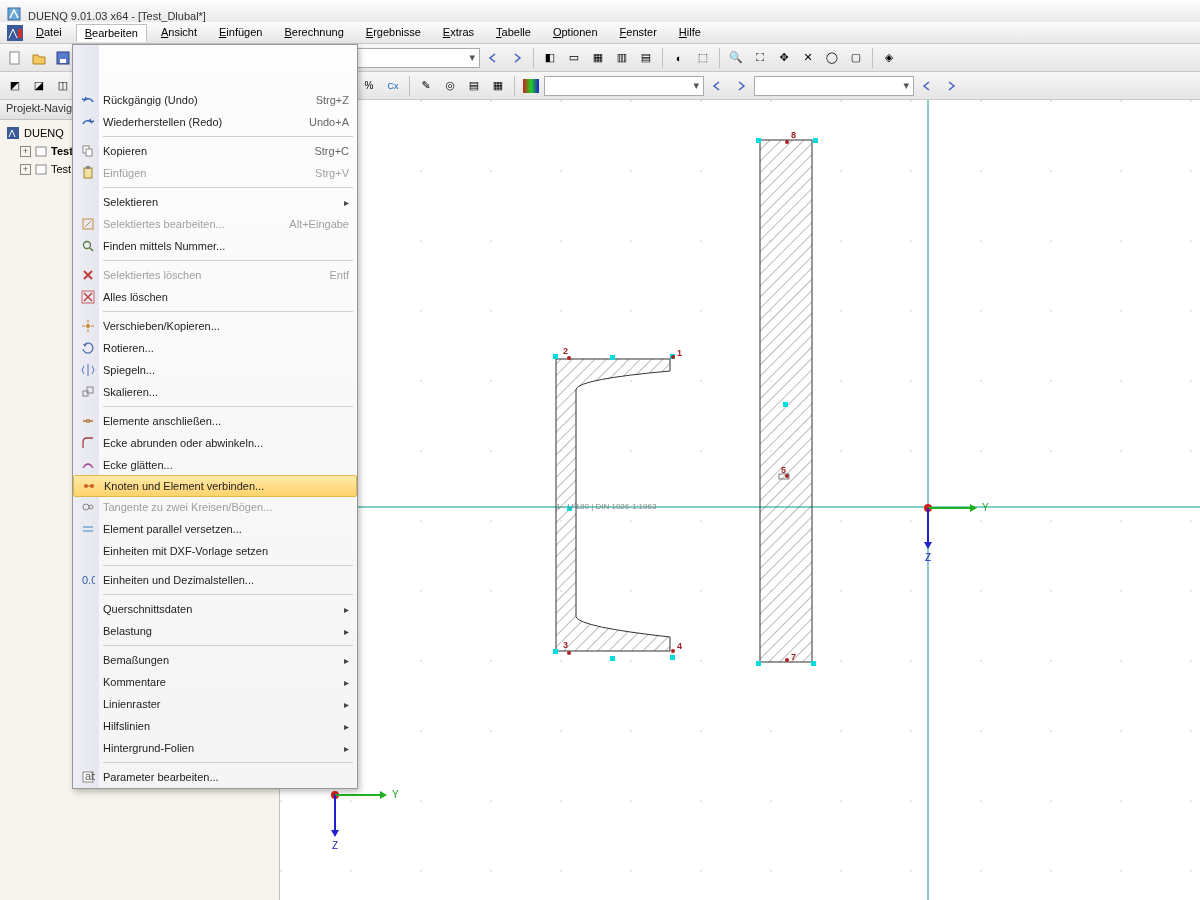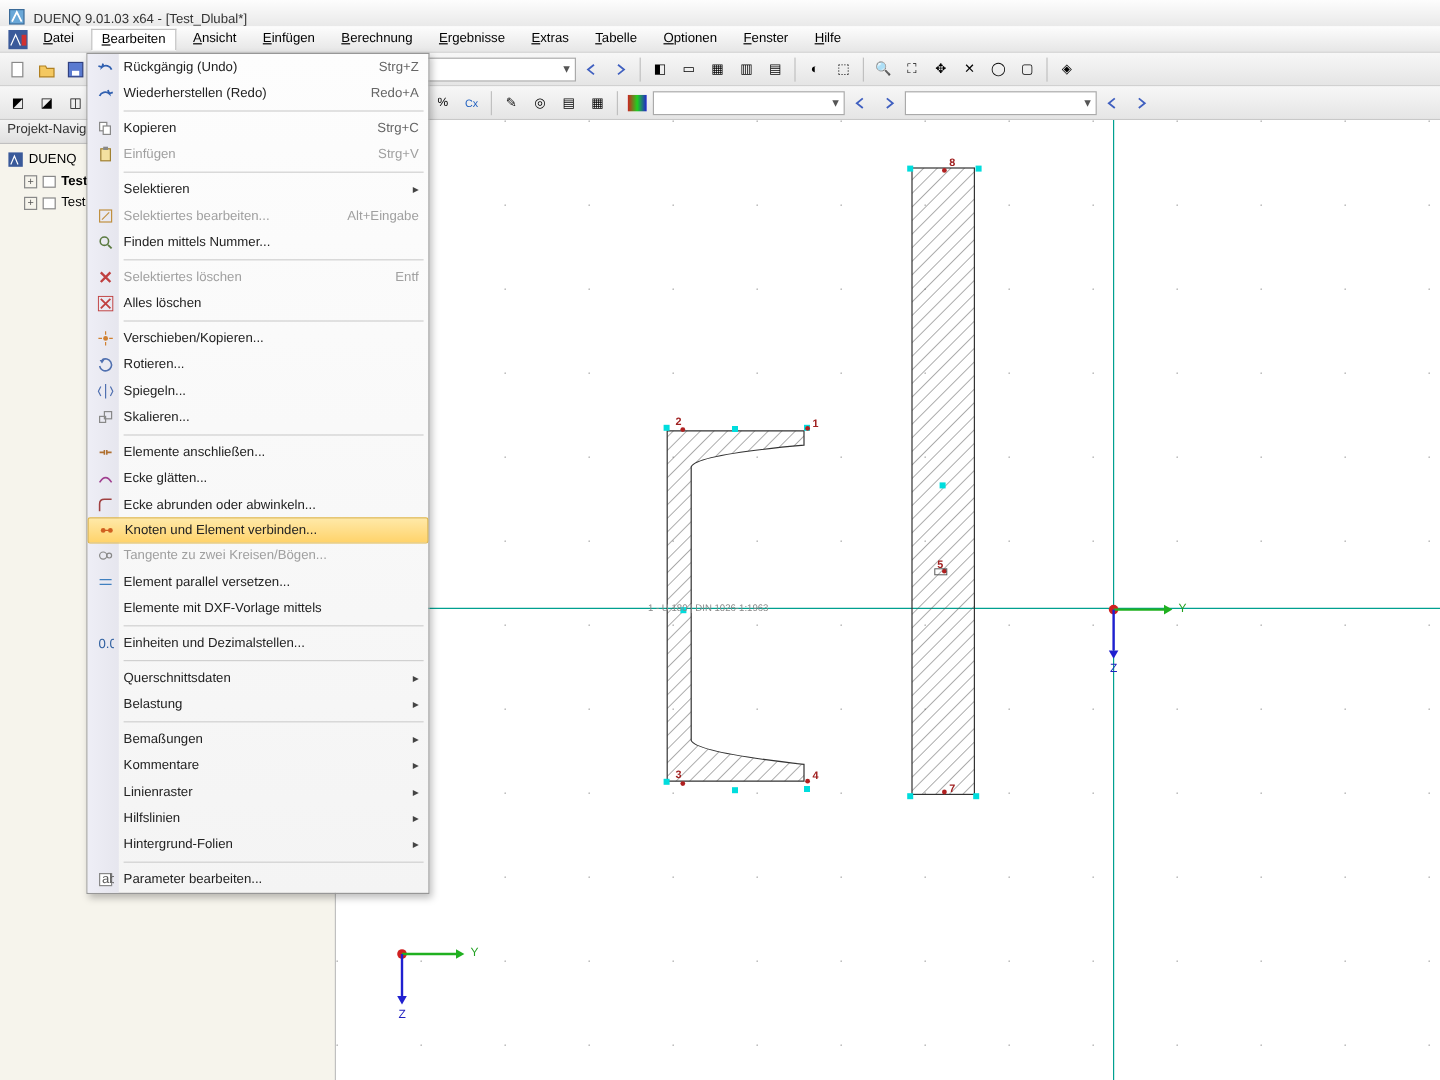--- a/index.html
+++ b/index.html
@@ -338,21 +338,21 @@
     <div class="npt" style="left:505px;top:40px;"></div>
 
     <div class="nodelbl" style="left:397px;top:248px;">1</div>
     <div class="nodelbl" style="left:283px;top:246px;">2</div>
     <div class="nodelbl" style="left:283px;top:540px;">3</div>
     <div class="nodelbl" style="left:397px;top:541px;">4</div>
     <div class="nodelbl" style="left:501px;top:365px;">5</div>
     <div class="nodelbl" style="left:511px;top:552px;">7</div>
     <div class="nodelbl" style="left:511px;top:30px;">8</div>
 
-    <div class="gridlabel" style="left:260px;top:402px;">1 - U 180 | DIN 1026-1:1963</div>
+    <div class="gridlabel" style="left:276px;top:402px;">1 - U 180 | DIN 1026-1:1963</div>
 
     <svg style="position:absolute;left:497px;top:370px;" width="18" height="14">
       <rect x="2" y="4" width="10" height="5" fill="none" stroke="#555" stroke-width="0.8"></rect>
     </svg>
 
     <svg style="position:absolute;left:45px;top:685px;" width="70" height="60">
       <circle cx="10" cy="10" r="4" fill="#d02020"></circle>
       <line x1="10" y1="10" x2="55" y2="10" stroke="#20b020" stroke-width="2"></line>
       <polygon points="55,6 62,10 55,14" fill="#20b020"></polygon>
       <line x1="10" y1="10" x2="10" y2="45" stroke="#2020d0" stroke-width="2"></line>
@@ -368,38 +368,38 @@
       <line x1="8" y1="8" x2="8" y2="42" stroke="#2020d0" stroke-width="2"></line>
       <polygon points="4,42 8,49 12,42" fill="#2020d0"></polygon>
     </svg>
     <div class="axislbl" style="left:702px;top:402px;color:#20a020;">Y</div>
     <div class="axislbl" style="left:645px;top:452px;color:#2020c0;">Z</div>
   </div>
 </div>
 
 <div class="dropdown">
   <div class="iconstrip"></div>
-  <div id="dropdown-items" style="position:relative;">
+  <div id="dropdown-items" style="position:relative;margin-top:44px;">
       <div class="row">
         <span class="ic">
           <svg width="14" height="14">
             <path d="M12 9 A5 5 0 0 0 4 7 L5 4 M4 7 L1 6" fill="none" stroke="#3060b0" stroke-width="1.5"></path>
           </svg>
         </span>
         <span class="lbl">Rückgängig (Undo)</span>
         <span class="sc">Strg+Z</span>
       </div>
       <div class="row">
         <span class="ic">
           <svg width="14" height="14">
             <path d="M2 9 A5 5 0 0 1 10 7 L9 4 M10 7 L13 6" fill="none" stroke="#3060b0" stroke-width="1.5"></path>
           </svg>
         </span>
         <span class="lbl">Wiederherstellen (Redo)</span>
-        <span class="sc">Redo+A</span>
+        <span class="sc">Undo+A</span>
       </div>
       <hr>
       <div class="row">
         <span class="ic">
           <svg width="14" height="14">
             <rect x="2" y="2" width="6" height="7" fill="#fff" stroke="#888"></rect>
             <rect x="5" y="5" width="6" height="7" fill="#fff" stroke="#888"></rect>
           </svg>
         </span>
         <span class="lbl">Kopieren</span>
@@ -499,32 +499,32 @@
         <span class="ic">
           <svg width="14" height="14">
             <path d="M2 7h4M8 7h4M6 5v4M8 5v4" stroke="#b07030" stroke-width="1.3"></path>
           </svg>
         </span>
         <span class="lbl">Elemente anschließen...</span>
       </div>
       <div class="row">
         <span class="ic">
           <svg width="14" height="14">
+            <path d="M2 12 L2 6 Q2 2 6 2 L12 2" fill="none" stroke="#a04040" stroke-width="1.3"></path>
+          </svg>
+        </span>
+        <span class="lbl">Ecke abrunden oder abwinkeln...</span>
+      </div>
+      <div class="row">
+        <span class="ic">
+          <svg width="14" height="14">
             <path d="M2 10 Q7 2 12 10" fill="none" stroke="#a04090" stroke-width="1.3"></path>
           </svg>
         </span>
         <span class="lbl">Ecke glätten...</span>
-      </div>
-      <div class="row">
-        <span class="ic">
-          <svg width="14" height="14">
-            <path d="M2 12 L2 6 Q2 2 6 2 L12 2" fill="none" stroke="#a04040" stroke-width="1.3"></path>
-          </svg>
-        </span>
-        <span class="lbl">Ecke abrunden oder abwinkeln...</span>
       </div>
       <div class="row hl">
         <span class="ic">
           <svg width="14" height="14">
             <circle cx="4" cy="7" r="2" fill="#d06020"></circle>
             <circle cx="10" cy="7" r="2" fill="#d06020"></circle>
             <line x1="4" y1="7" x2="10" y2="7" stroke="#d06020"></line>
           </svg>
         </span>
         <span class="lbl">Knoten und Element verbinden...</span>
@@ -542,21 +542,21 @@
         <span class="ic">
           <svg width="14" height="14">
             <line x1="2" y1="5" x2="12" y2="5" stroke="#4080c0"></line>
             <line x1="2" y1="9" x2="12" y2="9" stroke="#4080c0"></line>
           </svg>
         </span>
         <span class="lbl">Element parallel versetzen...</span>
       </div>
       <div class="row">
         <span class="ic"></span>
-        <span class="lbl">Elemente mit DXF-Vorlage mittels</span>
+        <span class="lbl">Einheiten mit DXF-Vorlage setzen</span>
       </div>
       <hr>
       <div class="row">
         <span class="ic">
           <svg width="14" height="14">
             <text x="1" y="11" font-size="8" fill="#3060a0">0.00</text>
           </svg>
         </span>
         <span class="lbl">Einheiten und Dezimalstellen...</span>
       </div>

